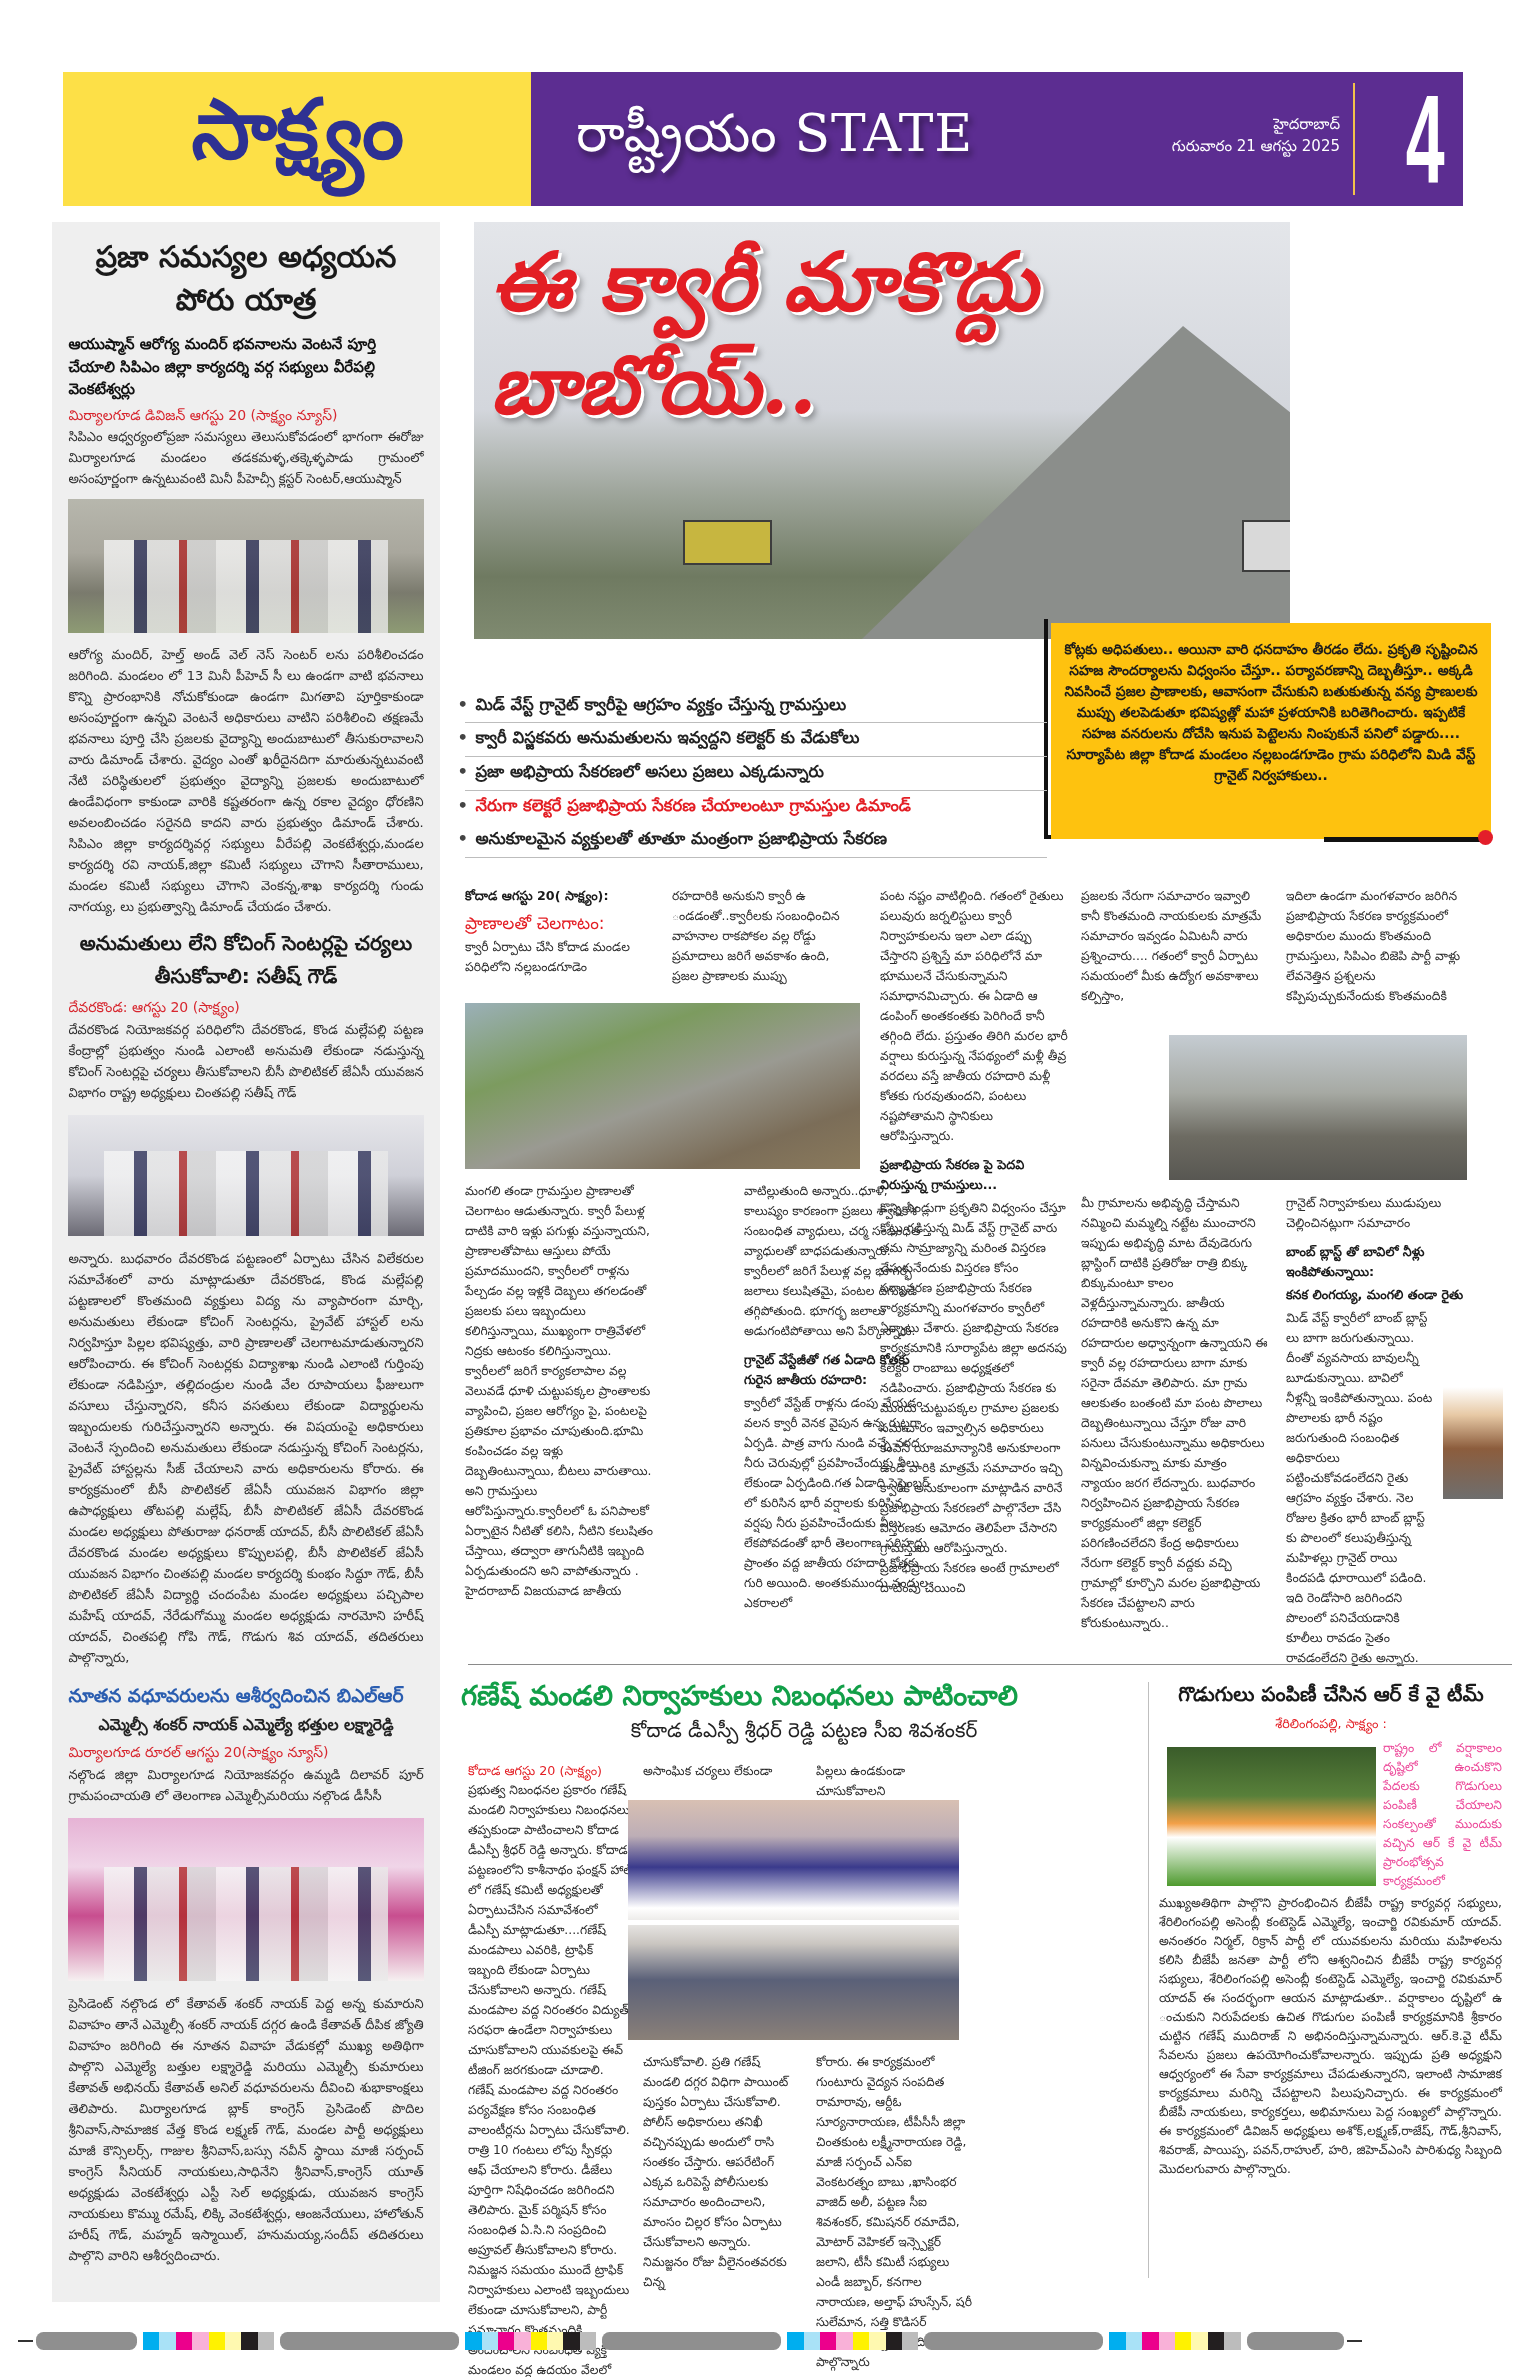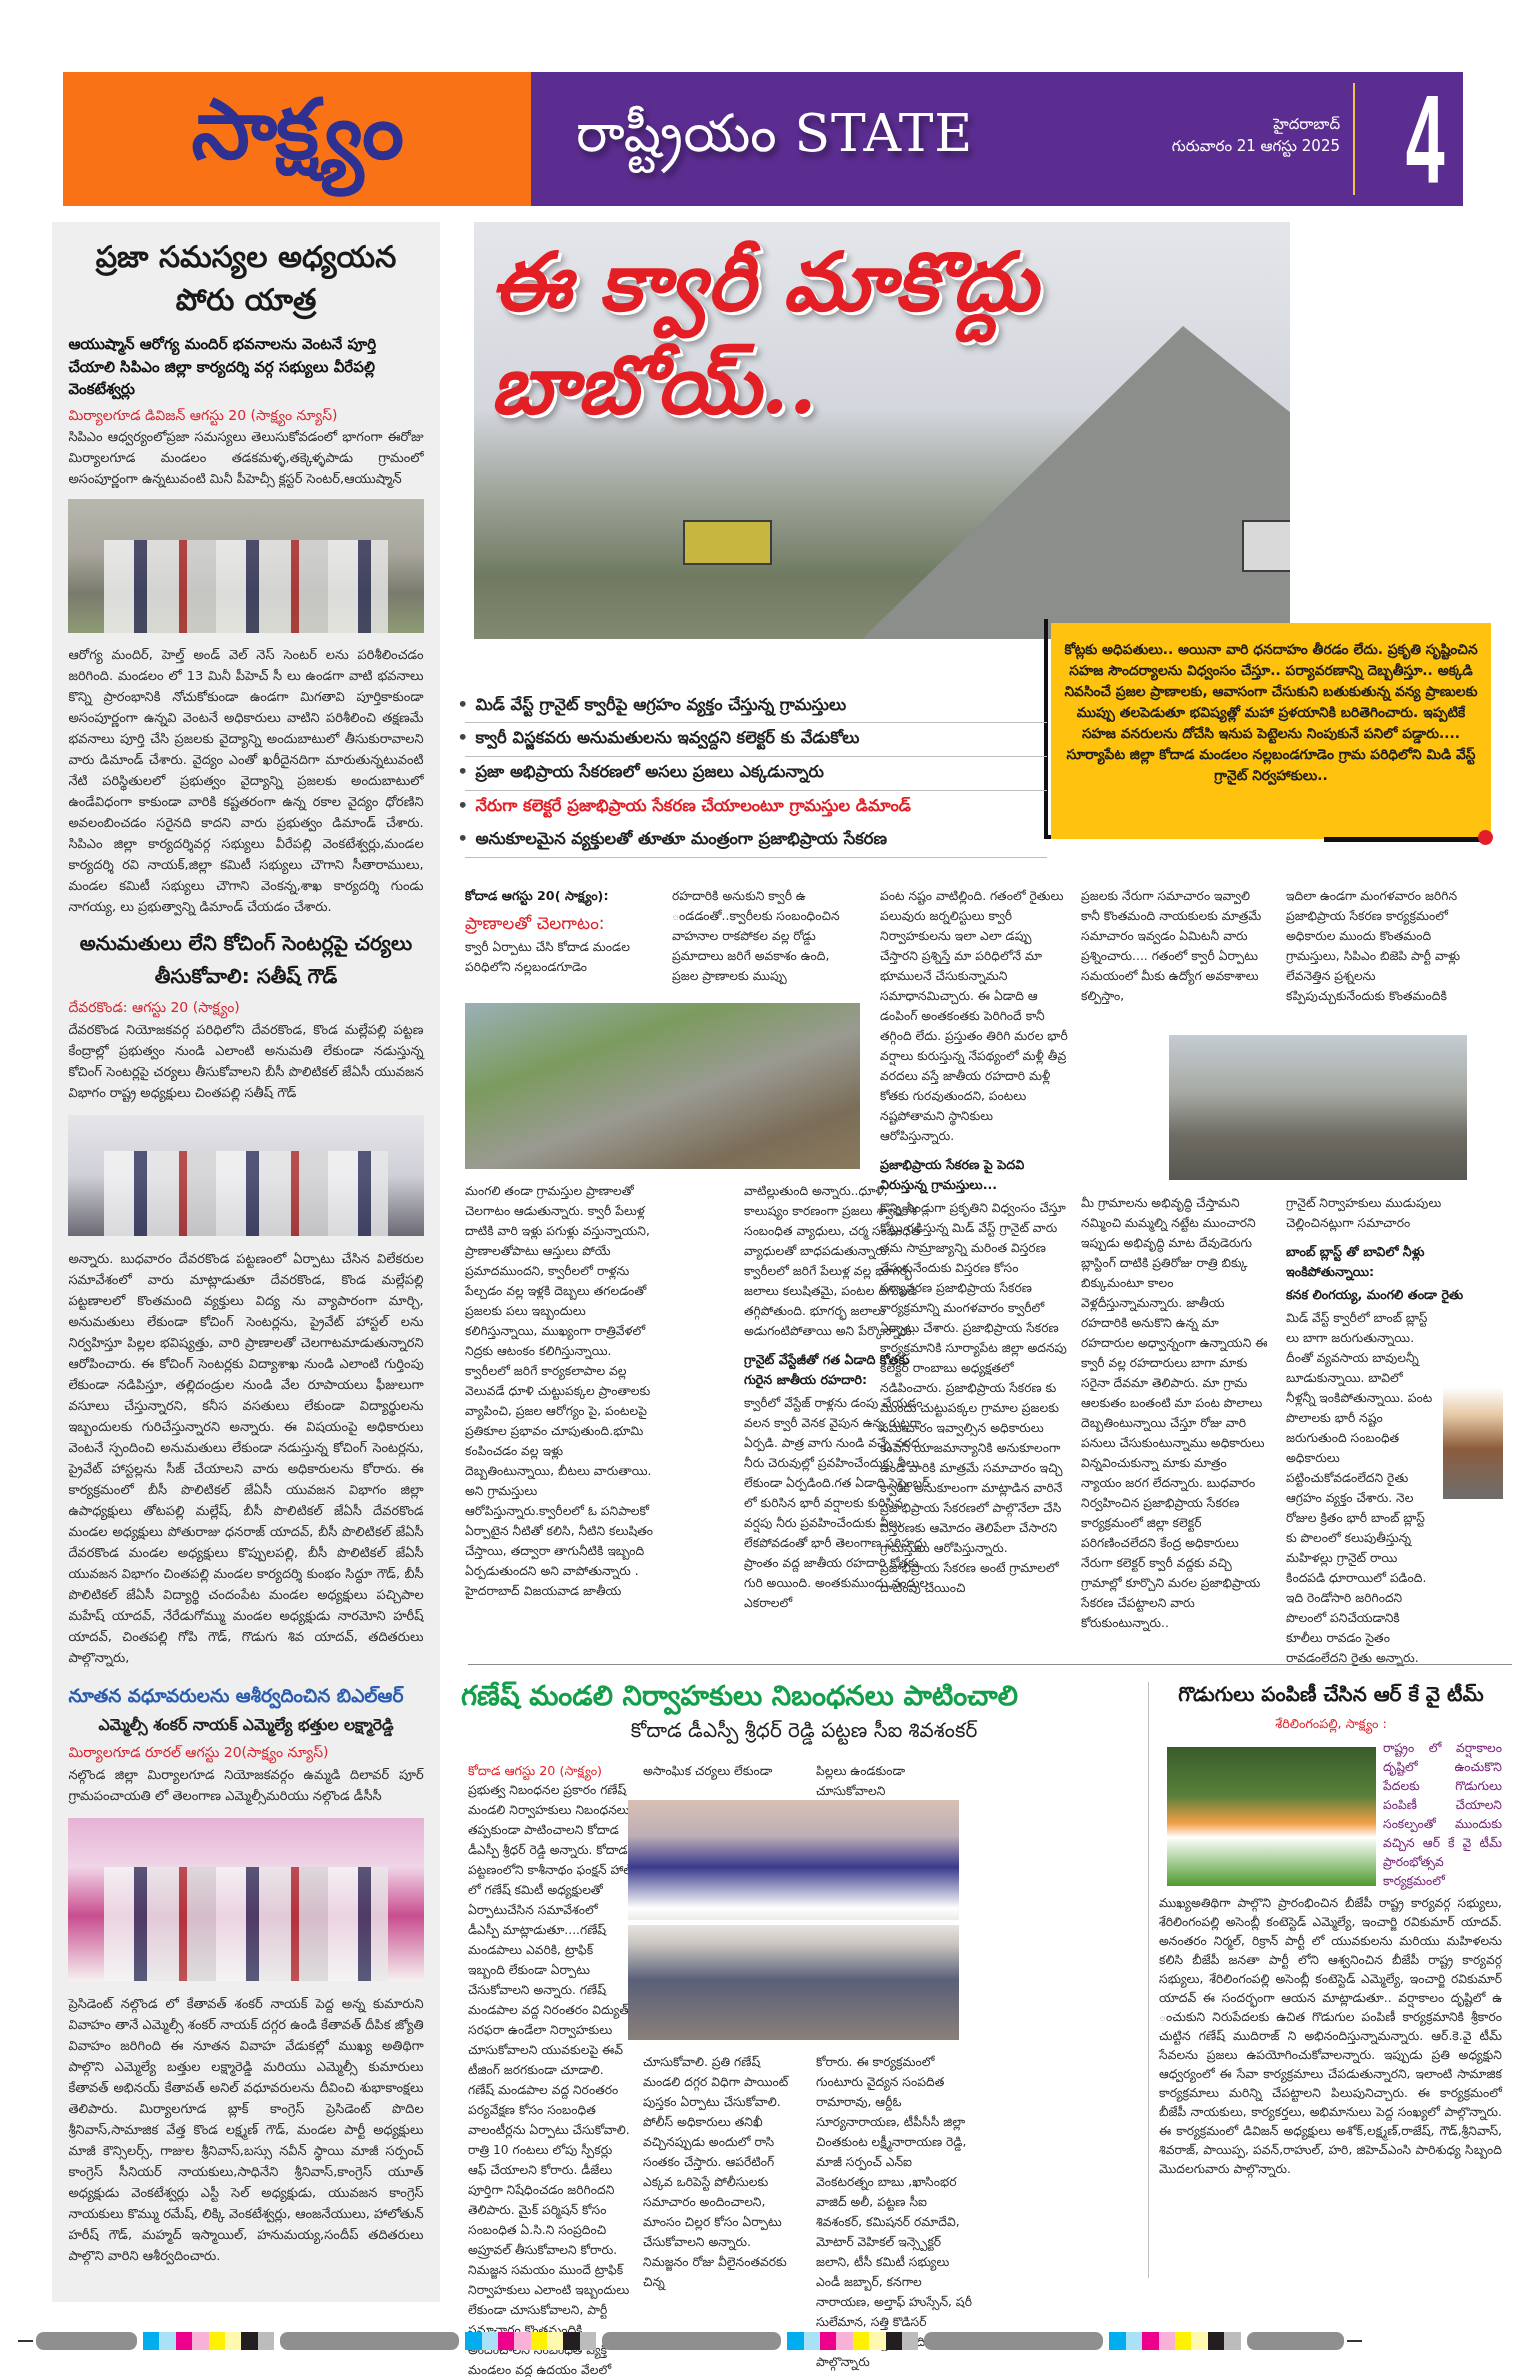--- a/index.html
+++ b/index.html
@@ -1,21 +1,21 @@
 <!DOCTYPE html>
 <html style="font-size:12px"><head>
 <meta charset="utf-8">
 <style>
   * { box-sizing: border-box; margin: 0; padding: 0; }
   html, body { width: 1541px; height: 2377px; background: #ffffff; overflow: hidden; }
   body { position: relative; font-family: "DejaVu Sans", sans-serif; color: #222; }
 
   
   .masthead { position: absolute; left: 63px; top: 72px; width: 1400px; height: 134px; display: flex; }
-  .mast-logo { width: 468px; height: 100%; background: #f97316; display: flex; align-items: center; justify-content: center; }
+  .mast-logo { width: 468px; height: 100%; background: #fde047; display: flex; align-items: center; justify-content: center; }
   .mast-logo span { font-family: "DejaVu Sans", sans-serif; font-weight: bold; font-size: 83px; color: #2e3192; letter-spacing: -1.5px; }
   .mast-band { flex: 1; background: #5c2d91; position: relative; display: flex; align-items: center; }
   .mast-section { margin-left: 45px; font-family: "DejaVu Serif", serif; font-size: 52px; color: #fff; text-shadow: 3px 4.5px 6px rgba(0,0,0,0.45); letter-spacing: 0.7px; }
   .mast-date { position: absolute; right: 123px; top: 41px; text-align: right; color: #fff; font-size: 15px; line-height: 22.4px; }
   .mast-rule { position: absolute; right: 108px; top: 11.2px; width: 2.2px; height: 112px; background: #f3c24b; }
   .mast-page { position: absolute; right: 18.6px; top: 0; height: 134px; display: flex; align-items: center; font-family: "Liberation Sans", sans-serif; font-weight: bold; font-size: 127px; color: #fff; transform: scaleX(0.55); transform-origin: right center; }
 
   
   .leftcol { position: absolute; left: 52px; top: 222px; width: 388px; height: 2080px; background: #efefef; padding: 0 16.4px; }
   .h-big { font-family: "DejaVu Sans", sans-serif; font-weight: bold; text-align: center; color: #1a1a1a; }
@@ -66,21 +66,21 @@
   .gcol { position: absolute; top: 1761px; width: 164px; font-size: 12.3px; line-height: 20px; color: #2b2b2b; }
   .gdate { color: #e31e24; font-size: 12.7px; line-height: 19.4px; }
   .g-photo { position: absolute; left: 628px; top: 1800px; width: 331px; height: 240px; background: linear-gradient(180deg,#d8c0b3 0%,#bdaeb6 15%,#3a3a8c 28%,#ffffff 45%,#c9c5c0 60%,#5a6078 75%,#8a8078 100%); }
   .g-photo::after { content: ""; position: absolute; left: 0; right: 0; top: 50%; height: 4.5px; background: #fff; }
 
   
   .umb-rule { position: absolute; left: 1148px; top: 1682px; width: 0.7px; height: 596px; background: #bfbfbf; }
   .umb-head { position: absolute; left: 1156px; top: 1679px; width: 350px; font-size: 20px; font-weight: bold; color: #1a1a1a; line-height: 30px; text-align: center; }
   .umb-date { position: absolute; left: 1156px; top: 1716px; width: 350px; text-align: center; color: #e31e24; font-size: 12.7px; }
   .umb-photo { position: absolute; left: 1167px; top: 1747px; width: 209px; height: 139px; background: linear-gradient(180deg,#3a5c2a 0%,#58803a 35%,#f3a048 55%,#ffffff 65%,#4e9a2e 100%); }
-  .umb-text-right { position: absolute; left: 1383px; top: 1739px; width: 119px; font-size: 12.3px; line-height: 19px; text-align: justify; color: #701a75; }
+  .umb-text-right { position: absolute; left: 1383px; top: 1739px; width: 119px; font-size: 12.3px; line-height: 19px; text-align: justify; color: #ec4899; }
   .umb-text { position: absolute; left: 1159px; top: 1894px; width: 343px; font-size: 12.3px; line-height: 19px; text-align: justify; color: #2b2b2b; }
 
   
   .colorbar { position: absolute; left: 15px; top: 2332px; width: 1513px; height: 18px; display: flex; align-items: center; }
   .cb-cross { width: 15px; height: 1.5px; background: #333; margin: 0 3px; }
   .cb-gray { height: 18px; background: #8f8f8f; border-radius: 7.5px; }
   .cb-sw { height: 18px; }
 </style>
 </head>
 <body>

